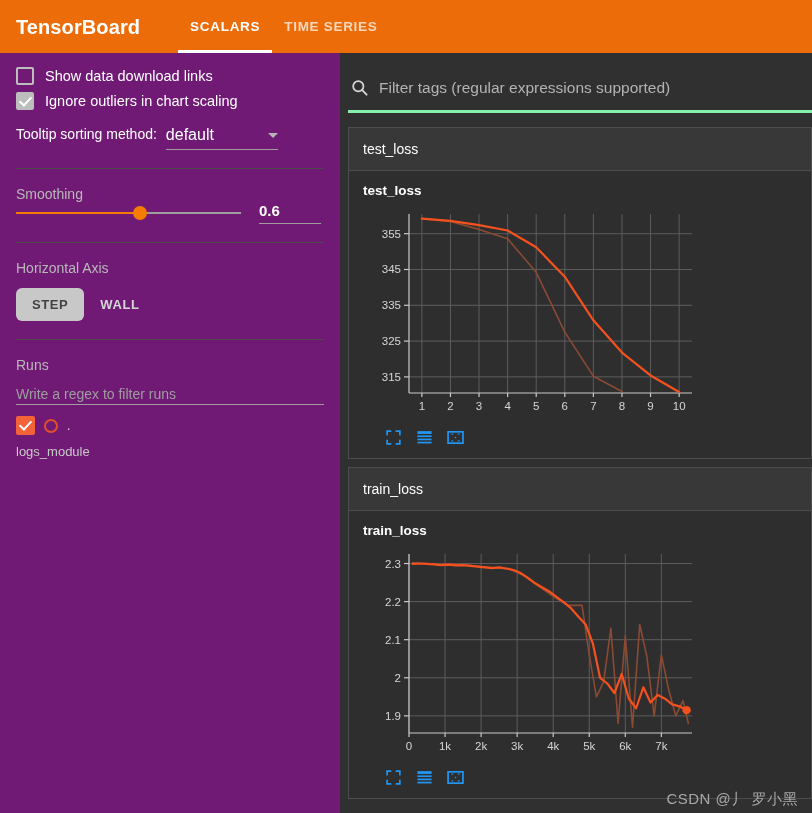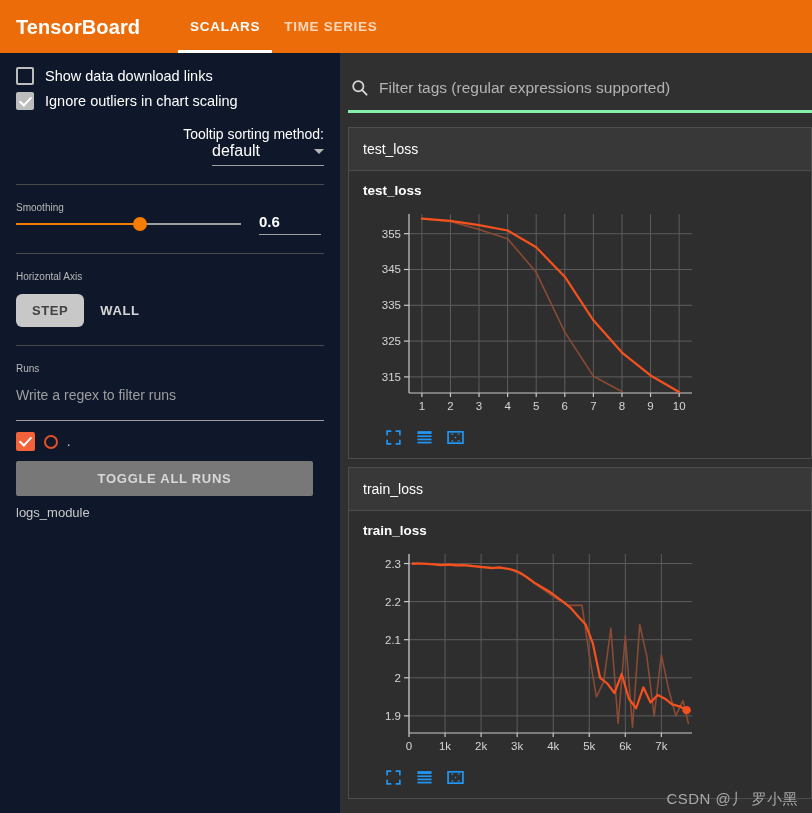--- a/index.html
+++ b/index.html
@@ -28,52 +28,52 @@
     display: flex; align-items: flex-end; cursor: pointer;
     border-bottom: 3px solid transparent;
   }
   .tab.active { color: #ffffff; border-bottom: 3px solid #ffffff; text-align: center; }
 
   
   .body { flex: 1; display: flex; min-height: 0; }
 
   
   .sidebar {
-    width: 340px; min-width: 340px; background: #0f172a;
+    width: 340px; min-width: 340px; background: #701a75;
     padding: 14px 16px 0 16px; overflow: hidden; position: relative;
   }
   .chk-row { display: flex; align-items: center; margin-bottom: 7px; cursor: pointer; }
   .chkbox {
     width: 18px; height: 18px; border: 2px solid #bdbdbd; border-radius: 2px;
     margin-right: 11px; flex-shrink: 0; position: relative; background: transparent;
   }
   .chkbox.checked { background: #bdbdbd; border-color: #bdbdbd; }
   .chkbox.checked::after {
     content: ""; position: absolute; left: 4px; top: 0px;
     width: 5px; height: 10px; border: solid #ffffff;
     border-width: 0 2px 2px 0; transform: rotate(43deg);
   }
   .chk-label { color: #ffffff; font-size: 14.5px; }
 
-  .tooltip-row { display: flex; align-items: flex-end; margin-top: 16px; flex-direction: column; }
+  .tooltip-row { display: flex; align-items: flex-start; margin-top: 16px; }
   .tooltip-label { color: #ffffff; font-size: 14px; }
   .select {
     margin-left: 9px; width: 112px; border-bottom: 1px solid #9e9e9e;
     display: flex; align-items: center; justify-content: space-between;
     padding-bottom: 5px; cursor: pointer;
   }
   .select-value { color: #ffffff; font-size: 16px; }
   .caret {
     width: 0; height: 0; border-left: 5px solid transparent;
     border-right: 5px solid transparent; border-top: 5px solid #b5b5b5;
   }
 
   .divider { height: 1px; background: #4a4a4a; margin: 18px 0 0 0; }
 
-  .sec-title { color: #b8b8b8; font-size: 10px; margin: 17px 0 0 0; }
+  .sec-title { color: #b8b8b8; font-size: 14px; margin: 17px 0 0 0; }
 
   .slider-row { display: flex; align-items: center; }
   .slider { position: relative; width: 225px; height: 14px; cursor: pointer; }
   .slider-track {
     position: absolute; top: 6px; left: 0; right: 0; height: 2px; background: #9e9e9e;
   }
   .slider-fill {
     position: absolute; top: 6px; left: 0; width: 55%; height: 2px; background: #f57c00;
   }
   .slider-thumb {
@@ -87,21 +87,21 @@
 
   .seg-group { display: flex; margin-top: 12px; }
   .seg {
     font-size: 13px; font-weight: bold; letter-spacing: 0.6px; color: #d6d6d6;
     padding: 9px 16px; cursor: pointer; border-radius: 6px;
   }
   .seg.active { background: #c8c8c8; color: #424242; }
 
   .runs-filter {
     margin-top: 13px; border-bottom: 1px solid #9e9e9e;
-    padding-bottom: 17px; color: #9e9e9e; font-size: 14px; cursor: text;
+    padding-bottom: 2px; color: #9e9e9e; font-size: 14px; cursor: text;
   }
   .run-row { display: flex; align-items: center; margin-top: 11px; }
   .run-chk {
     width: 19px; height: 19px; background: #f4623a; border-radius: 2px;
     position: relative; flex-shrink: 0; cursor: pointer;
   }
   .run-chk::after {
     content: ""; position: absolute; left: 6px; top: 2px;
     width: 5px; height: 10px; border: solid #ffffff;
     border-width: 0 2px 2px 0; transform: rotate(43deg);
@@ -205,21 +205,20 @@
 
       <div class="sec-title">Runs</div>
       <div class="runs-filter">Write a regex to filter runs</div>
 
       <div class="run-row">
         <div class="run-chk"></div>
         <div class="run-circle"></div>
         <div class="run-name">.</div>
       </div>
 
-      <div class="toggle-btn">TOGGLE ALL RUNS</div>
       <div class="logs-label">logs_module</div>
     </div>
 
     <div class="main">
 
       <div class="search-bar">
         <span class="search-icon">
           <svg width="19" height="19" viewBox="0 0 24 24">
             <circle cx="10.5" cy="10.5" r="6.5" fill="none" stroke="#d6d6d6" stroke-width="2.2"></circle>
             <line x1="15.4" y1="15.4" x2="21" y2="21" stroke="#d6d6d6" stroke-width="2.4" stroke-linecap="round"></line>

